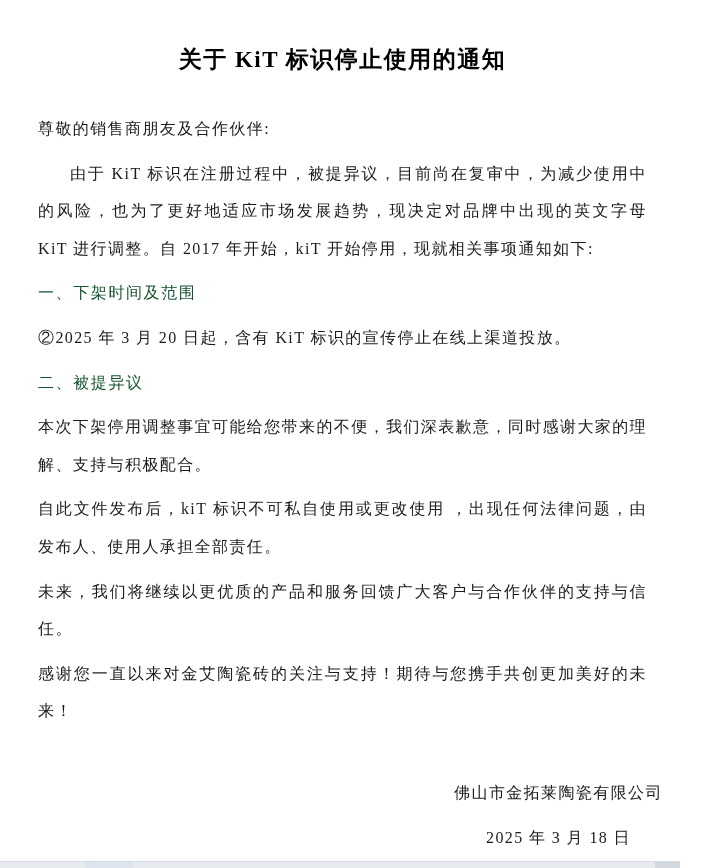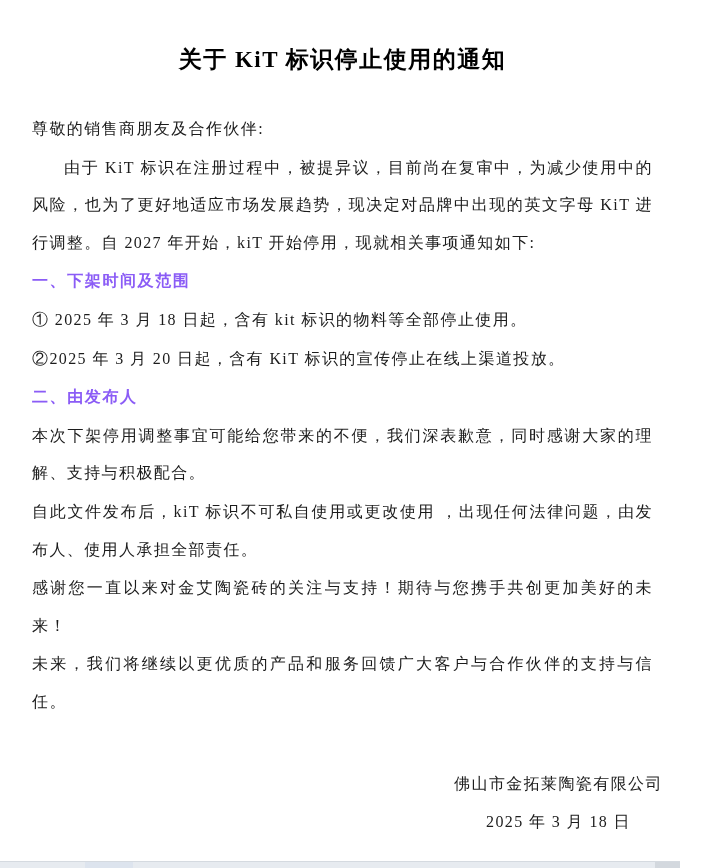--- a/index.html
+++ b/index.html
@@ -24,26 +24,26 @@
     letter-spacing: 1.5px;
     line-height: 40px;
     margin-bottom: 30px;
     font-family: "Liberation Serif", "DejaVu Serif", serif;
   }
   p.line {
     font-size: 16px;
     line-height: 37.6px;
     letter-spacing: 1.4px;
     text-align: justify;
-    margin: 1px;
+    margin: 7px;
   }
   p.indent { text-indent: 2em; }
   p.heading {
-    font-weight: bold;
-    color: #8b5cf6;
+    font-weight: normal;
+    color: #14532d;
     letter-spacing: 1.6px;
   }
   .sig-block {
     margin-top: 44px;
     margin-left: 350px;
     width: 355px;
     text-align: center;
   }
   .sig-block p.line { text-align: center; }
   
@@ -70,37 +70,36 @@
 </head>
 <body>
 
 <div class="page">
   <div class="doc">
 
     <h1 class="title">关于 KiT 标识停止使用的通知</h1>
 
     <p class="line">尊敬的销售商朋友及合作伙伴:</p>
 
-    <p class="line indent">由于 KiT 标识在注册过程中，被提异议，目前尚在复审中，为减少使用中的风险，也为了更好地适应市场发展趋势，现决定对品牌中出现的英文字母 KiT 进行调整。自 2027 年开始，kiT 开始停用，现就相关事项通知如下:</p>
+    <p class="line indent">由于 KiT 标识在注册过程中，被提异议，目前尚在复审中，为减少使用中的风险，也为了更好地适应市场发展趋势，现决定对品牌中出现的英文字母 KiT 进行调整。自 2017 年开始，kiT 开始停用，现就相关事项通知如下:</p>
 
     <p class="line heading">一、下架时间及范围</p>
 
-    <p class="line">① 2025 年 3 月 18 日起，含有 kit 标识的物料等全部停止使用。</p>
 
     <p class="line">②2025 年 3 月 20 日起，含有 KiT 标识的宣传停止在线上渠道投放。</p>
 
-    <p class="line heading">二、由发布人</p>
+    <p class="line heading">二、被提异议</p>
 
     <p class="line">本次下架停用调整事宜可能给您带来的不便，我们深表歉意，同时感谢大家的理解、支持与积极配合。</p>
 
     <p class="line">自此文件发布后，kiT 标识不可私自使用或更改使用 ，出现任何法律问题，由发布人、使用人承担全部责任。</p>
 
+    <p class="line">未来，我们将继续以更优质的产品和服务回馈广大客户与合作伙伴的支持与信任。</p>
+
     <p class="line">感谢您一直以来对金艾陶瓷砖的关注与支持！期待与您携手共创更加美好的未来！</p>
-
-    <p class="line">未来，我们将继续以更优质的产品和服务回馈广大客户与合作伙伴的支持与信任。</p>
 
     <div class="sig-block">
       <p class="line">佛山市金拓莱陶瓷有限公司</p>
       <p class="line">2025 年 3 月 18 日</p>
     </div>
 
   </div>
 
   <div class="bottom-strip">
     <div class="tint-blue"></div>

